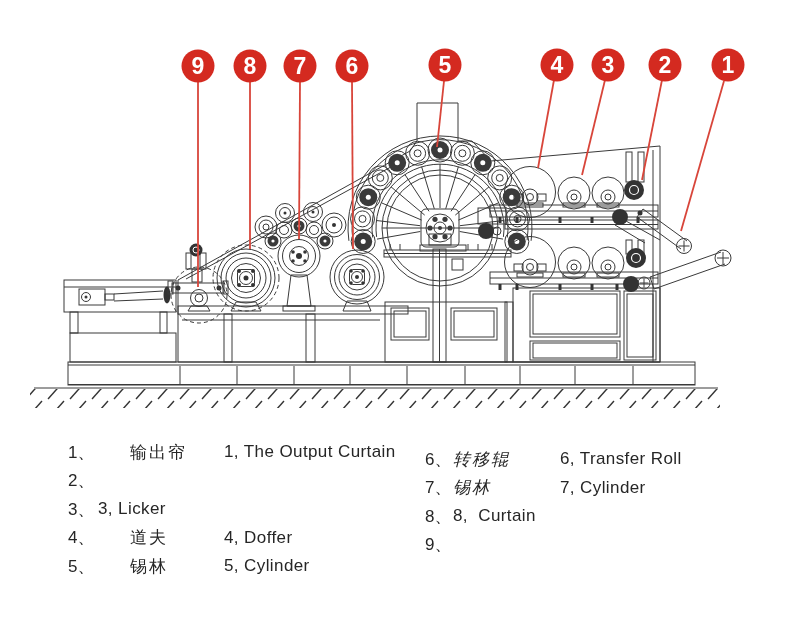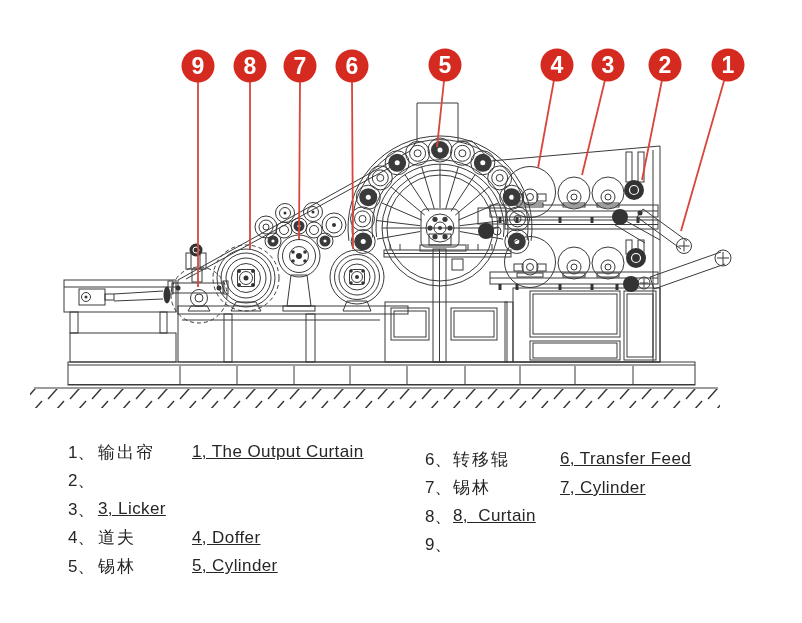--- a/index.html
+++ b/index.html
@@ -10,23 +10,23 @@
   .callout-label{font:bold 23px "Liberation Sans","DejaVu Sans",sans-serif;fill:#ffffff;}
   .legend{position:absolute;top:438px;left:0;width:802px;color:#262626;font-size:17px;}
   .legend-col{position:absolute;top:0;}
   .legend-col.left{left:68px;}
   .legend-col.right{left:425px;top:7px;}
   .legend-row{display:flex;height:28.5px;align-items:center;}
   .lg-num{flex:none;}
   .left .lg-num{width:30px;}
   .right .lg-num{width:28px;}
   .lg-zh{flex:none;letter-spacing:2px;}
-  .left .lg-zh{width:94px;}
-  .right .lg-zh{width:107px;}
-  .lg-en{white-space:pre;letter-spacing:.4px;text-decoration:underline;}
+  .left .lg-zh{width:94px;margin-left:32px;}
+  .right .lg-zh{width:107px;font-style:italic;}
+  .lg-en{white-space:pre;letter-spacing:.4px;}
 </style>
 </head>
 <body>
 
 <div class="stage">
 
   <svg width="802" height="430" viewBox="0 0 802 430">
     <defs>
       <pattern id="hatch" width="22" height="20" patternUnits="userSpaceOnUse">
         <path d="M20,1 L4,19" stroke="#333" stroke-width="1.4" fill="none"></path>
@@ -456,21 +456,21 @@
       <div class="legend-row">
         <span class="lg-num">5、</span>
         <span class="lg-zh">锡林</span>
         <span class="lg-en">5, Cylinder</span>
       </div>
     </div>
     <div class="legend-col right">
       <div class="legend-row">
         <span class="lg-num">6、</span>
         <span class="lg-zh">转移辊</span>
-        <span class="lg-en">6, Transfer Feed</span>
+        <span class="lg-en">6, Transfer Roll</span>
       </div>
       <div class="legend-row">
         <span class="lg-num">7、</span>
         <span class="lg-zh">锡林</span>
         <span class="lg-en">7, Cylinder</span>
       </div>
       <div class="legend-row">
         <span class="lg-num">8、</span>
         <span class="lg-en">8,  Curtain</span>
       </div>

